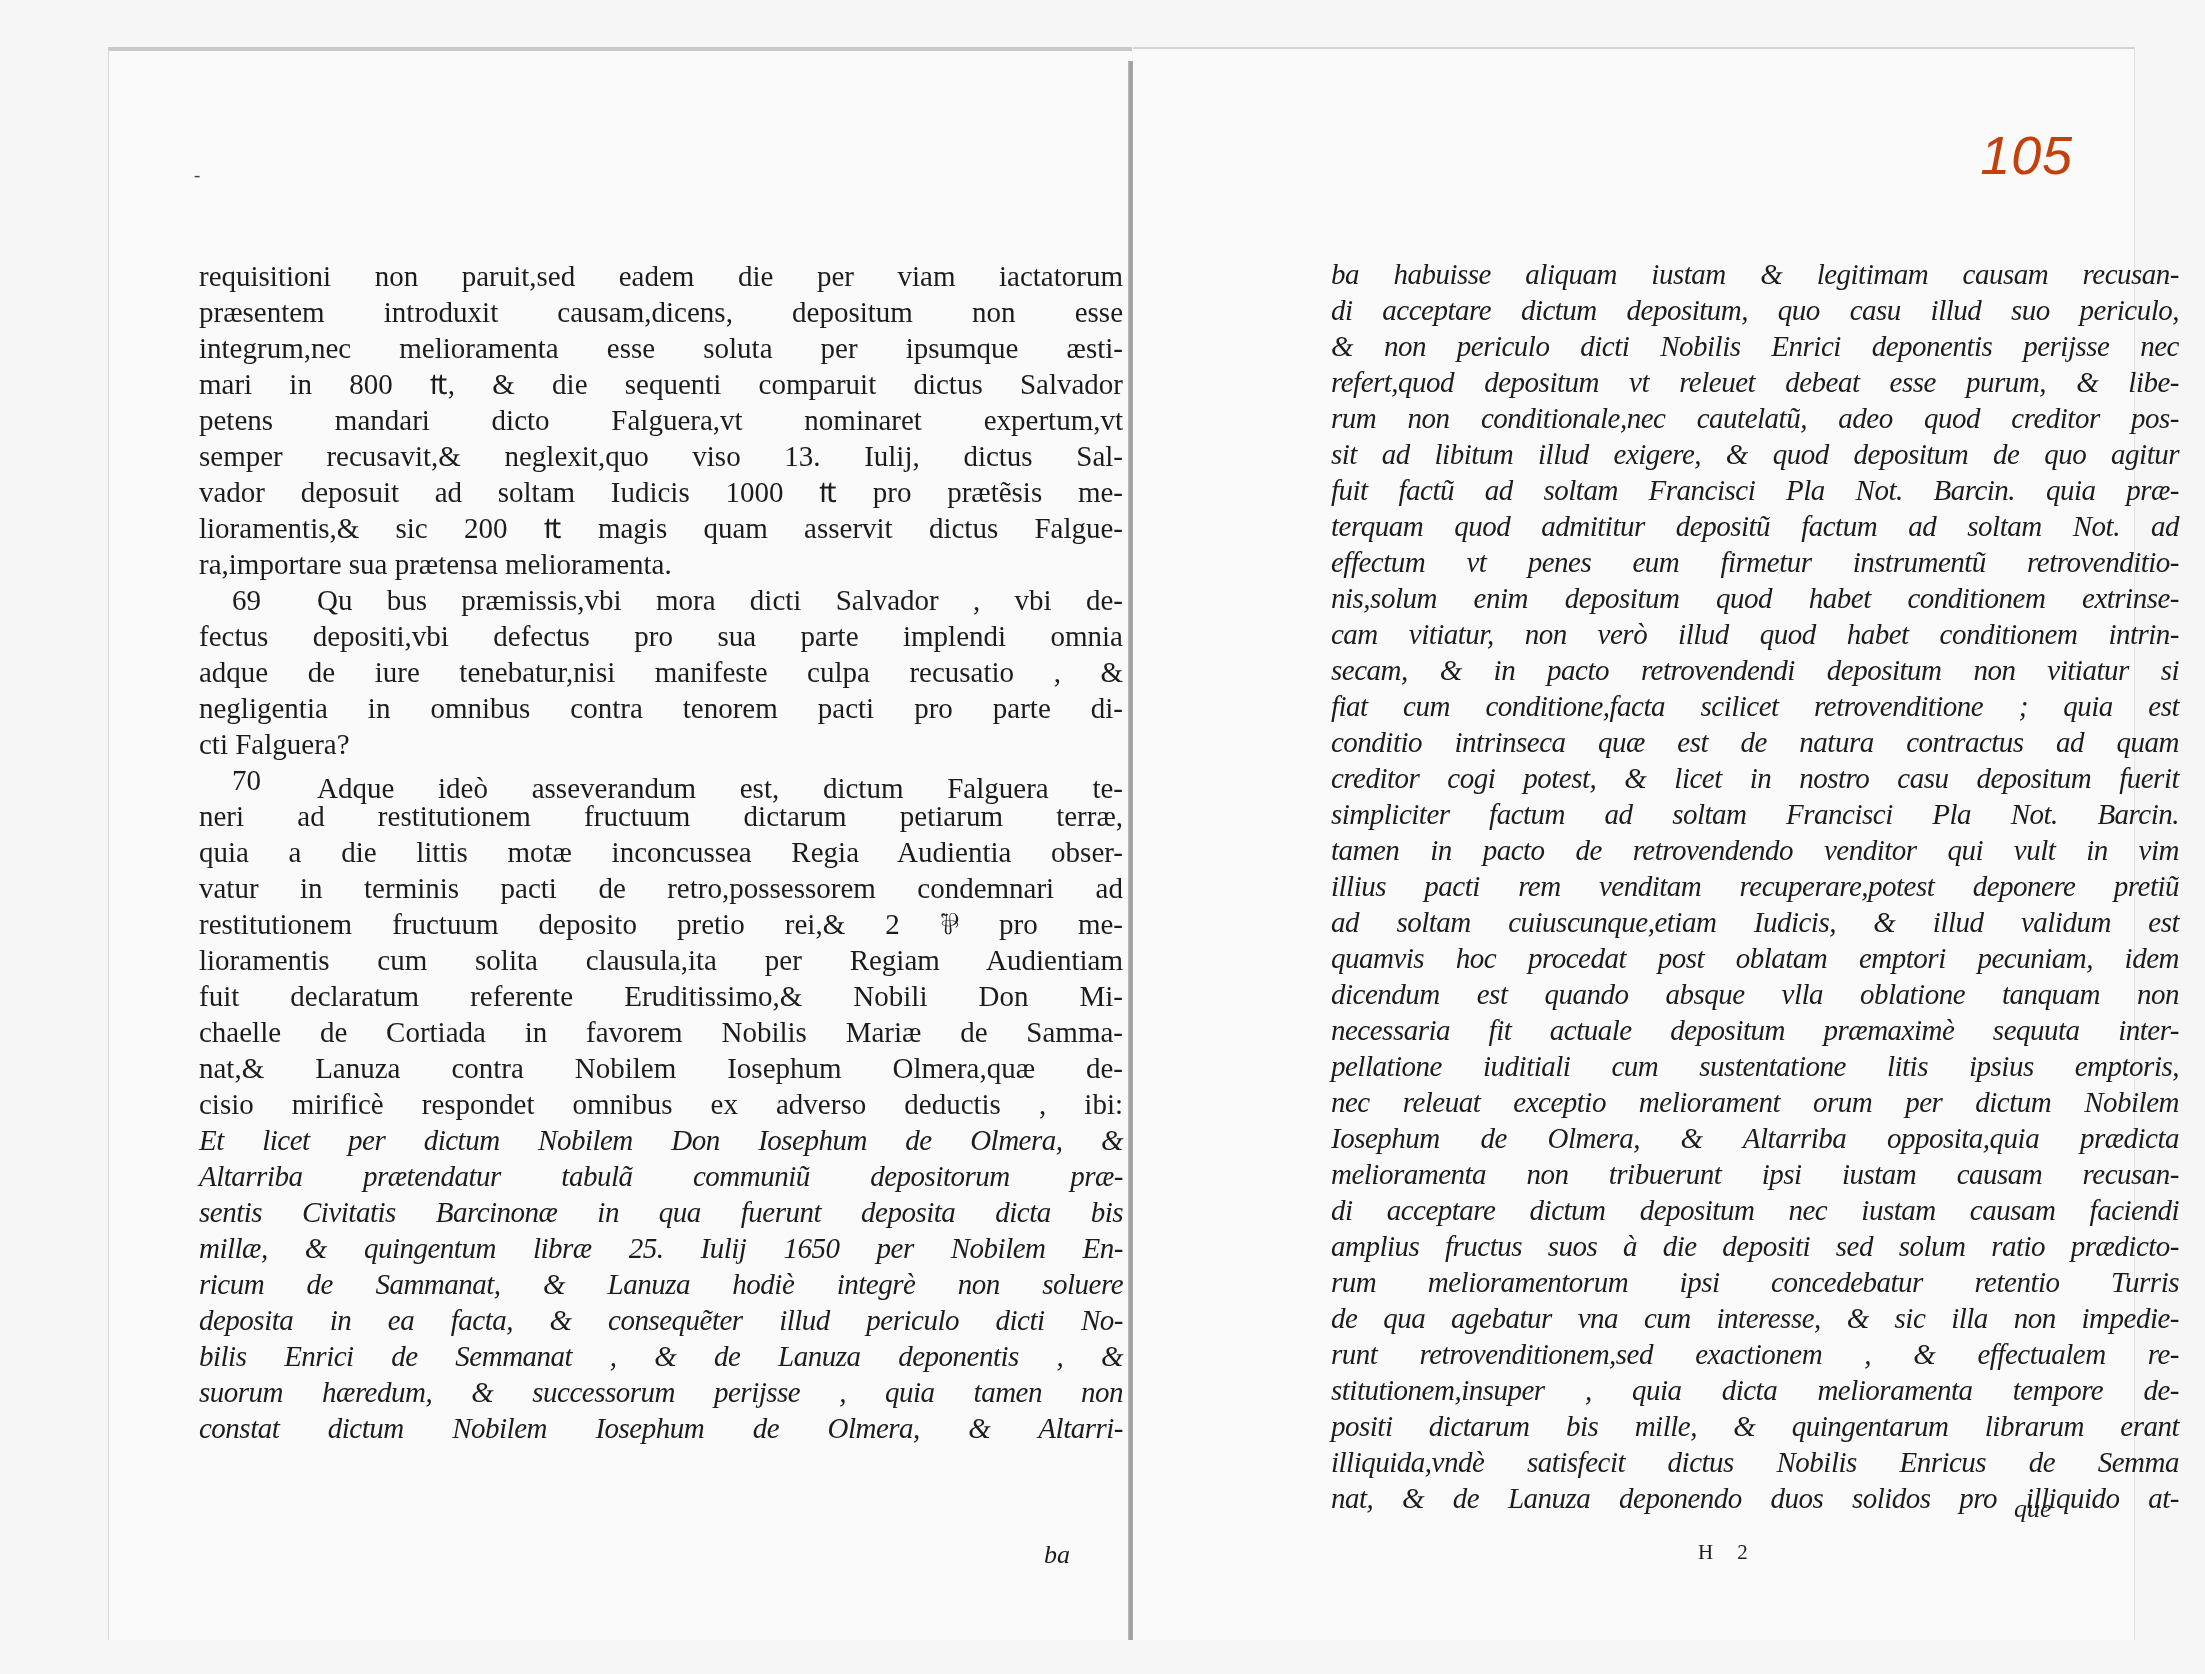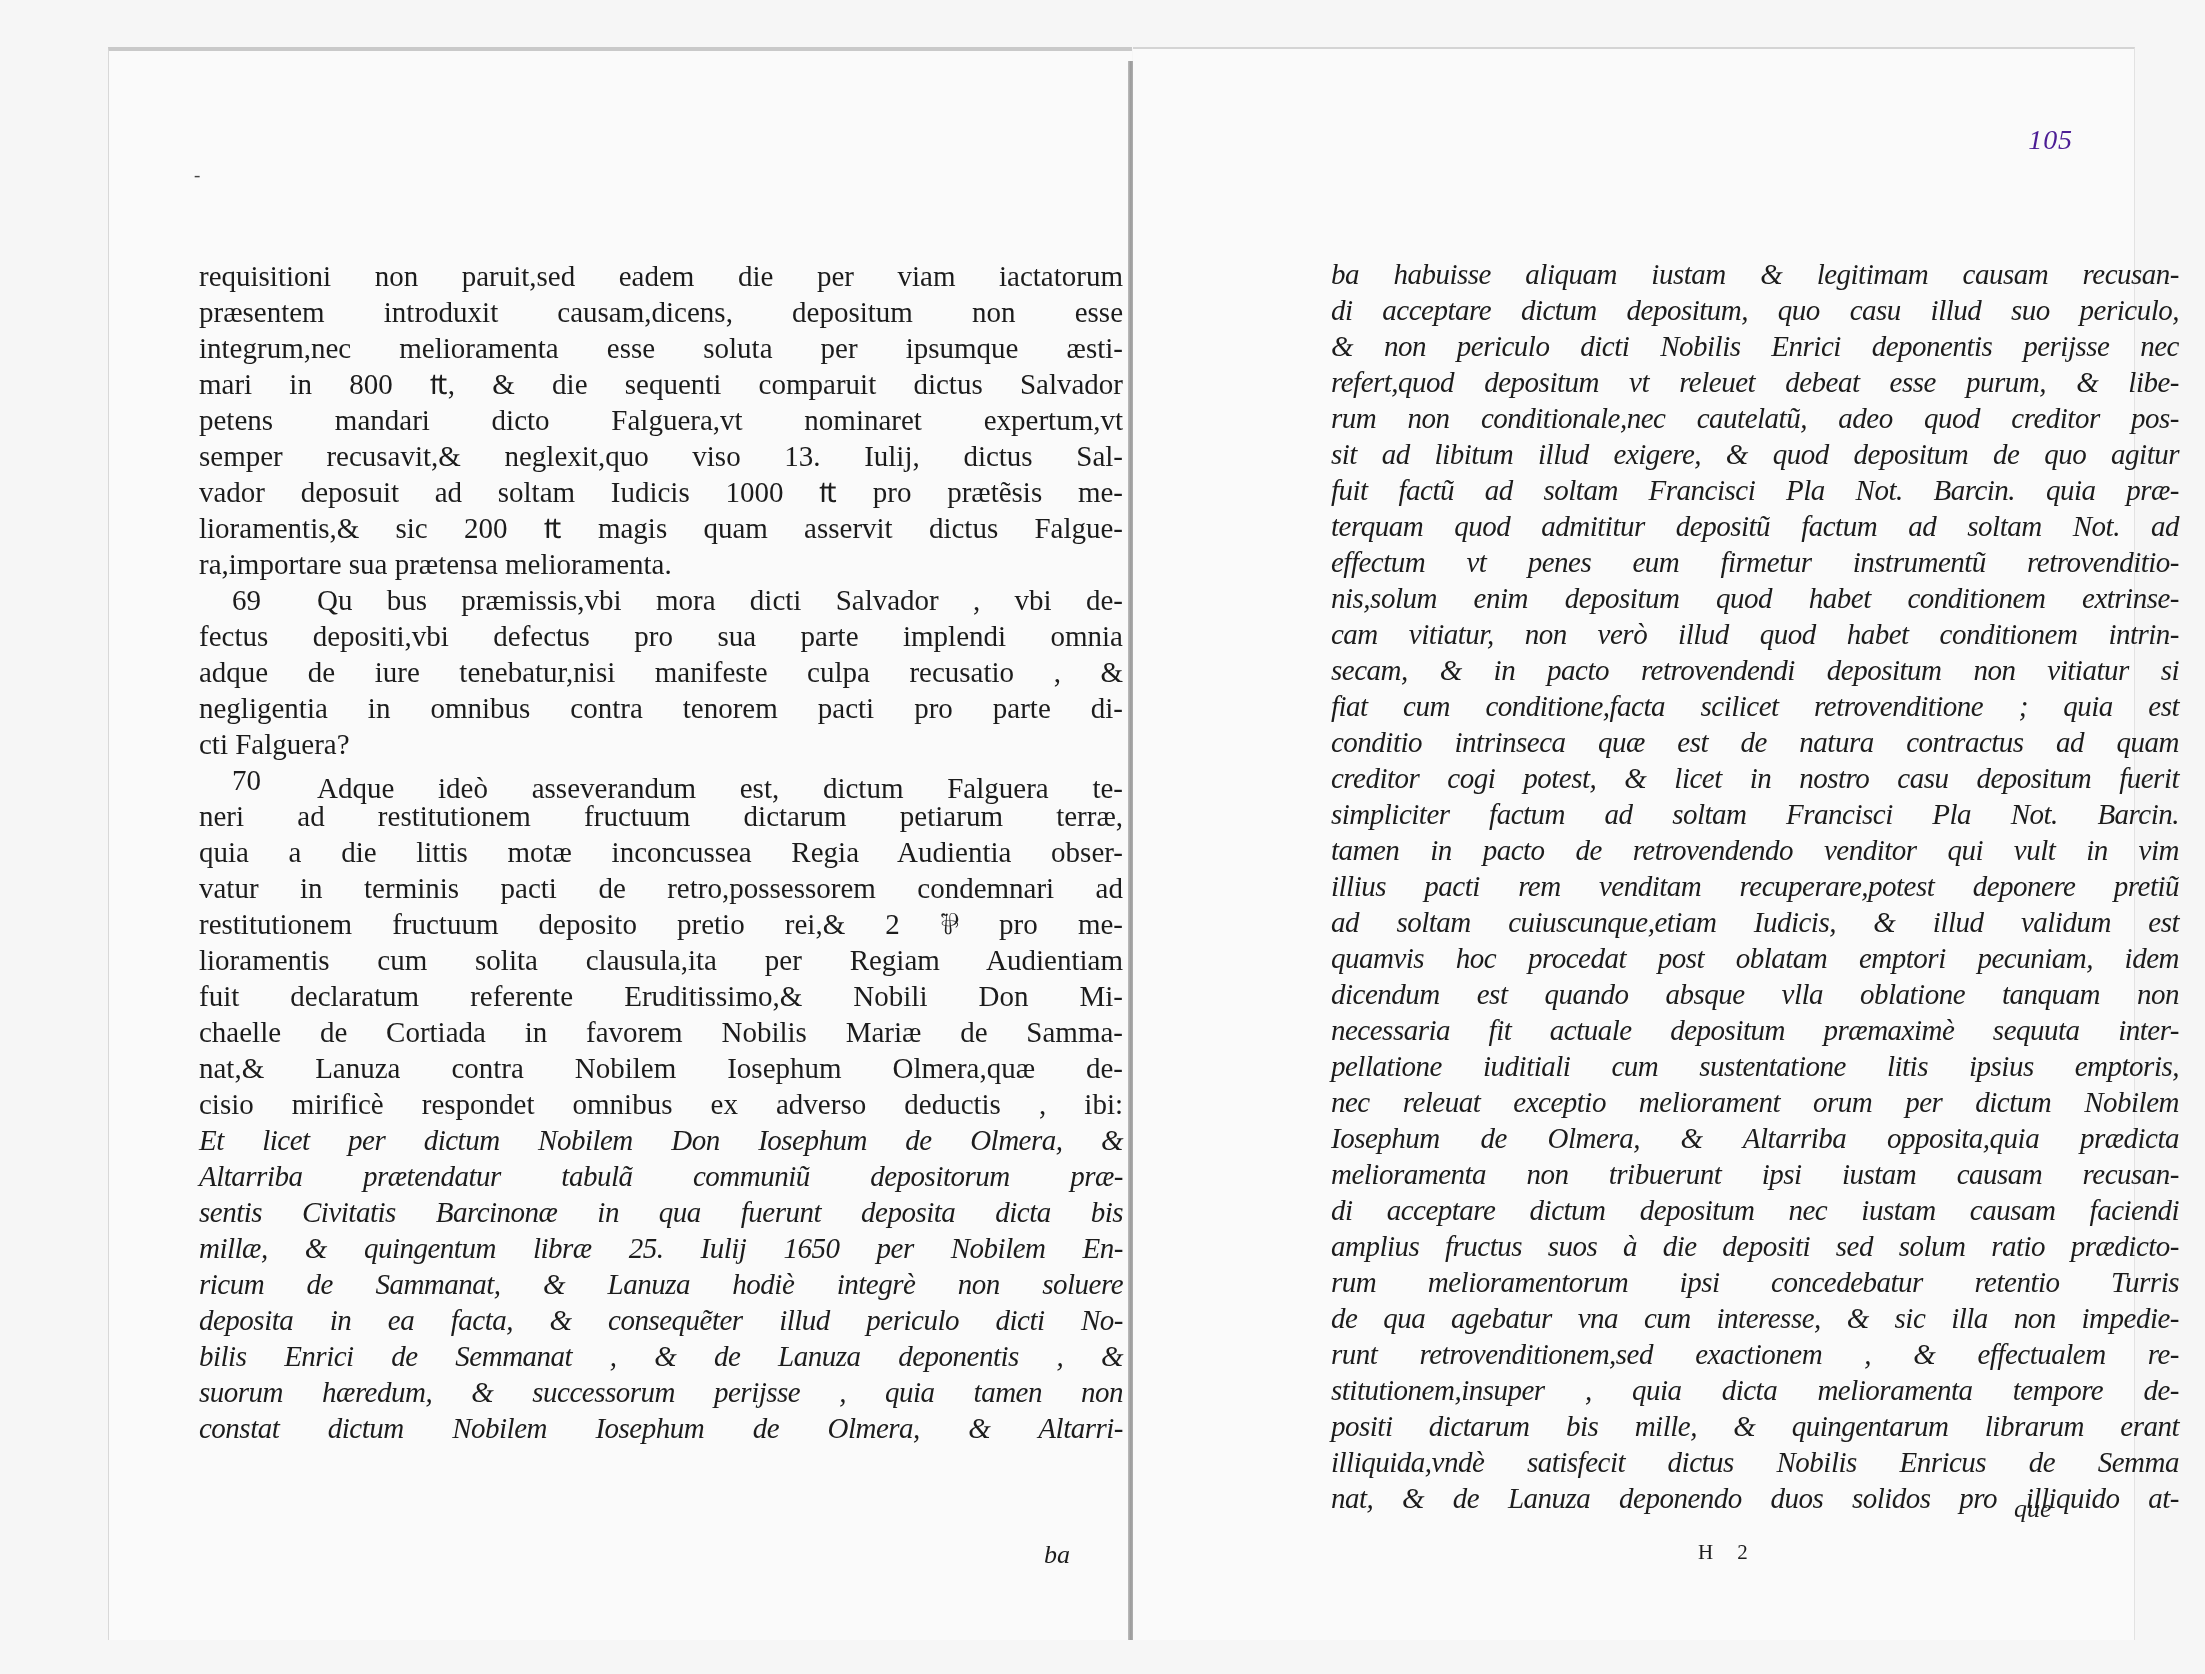--- a/index.html
+++ b/index.html
@@ -29,22 +29,22 @@
     left: 1025px; width: 1001px;
     border-top: 2.8px solid #d4d4d4;
     border-right: 0.9px solid #e2e2e2;
   }
   .spine {
     position: absolute; left: 1020px; top: 14px; width: 6.6px; height: 1579px;
     background: linear-gradient(to right, #bdbdbd, #9a9a9a 40%, #c4c4c4);
   }
   .folio-mark {
     position: absolute; right: 61px; top: 75px;
-    font-family: Liberation Serif, serif; font-style: italic;
-    font-size: 28px; color: #4c1d95; letter-spacing: 0.9px;
+    font-family: Liberation Sans, sans-serif; font-style: italic;
+    font-size: 54px; color: #c2410c; letter-spacing: 0.9px;
   }
   .stray-mark {
     position: absolute; left: 85px; top: 113px;
     font-size: 19px; color: #444;
   }
   .column {
     position: absolute;
     font-size: 29px;
     line-height: 36px;
   }

